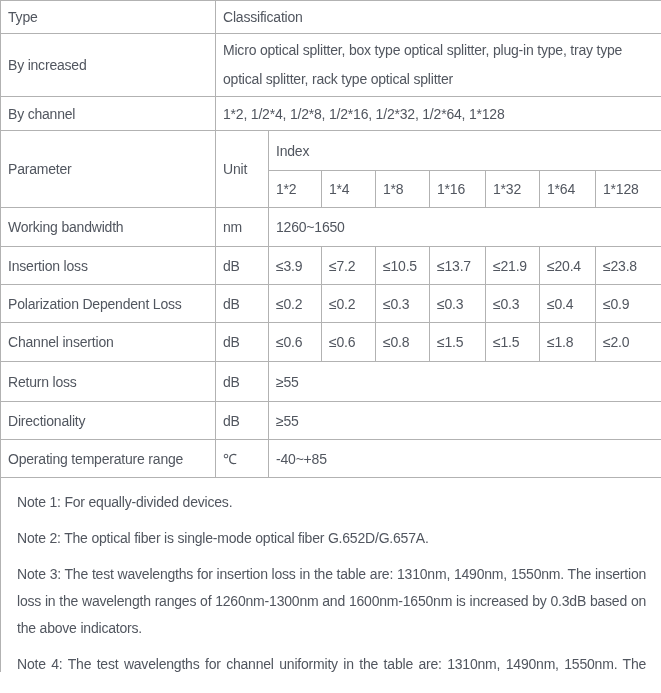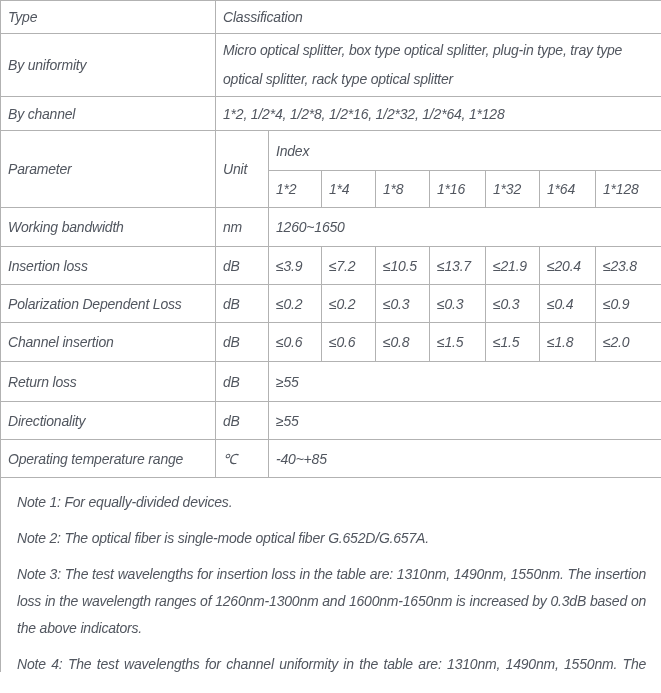--- a/index.html
+++ b/index.html
@@ -10,21 +10,20 @@
   html, body {
     margin: 0;
     padding: 0;
     background: var(--background);
   }
   .page {
     width: 661px;
     height: 672px;
     background: var(--background);
     box-sizing: border-box;
-    font-style: italic;
   }
   table.specs {
     border-collapse: collapse;
     table-layout: fixed;
     width: 661px;
     font-family: "Liberation Sans", sans-serif;
     font-size: 14px;
     letter-spacing: -0.2px;
     color: var(--text);
   }
@@ -67,21 +66,21 @@
       <col style="width:66px">
     </colgroup>
 
     <tbody>
         <tr style="height:33px">
       <td>Type</td>
       <td colspan="8">Classification</td>
     </tr>
 
     <tr style="height:60px">
-      <td>By uniformity</td>
+      <td>By increased</td>
       <td colspan="8" class="wrap-cell">Micro optical splitter, box type optical splitter, plug-in type, tray type optical splitter, rack type optical splitter</td>
     </tr>
 
     <tr style="height:34px">
       <td>By channel</td>
       <td colspan="8">1*2, 1/2*4, 1/2*8, 1/2*16, 1/2*32, 1/2*64, 1*128</td>
     </tr>
 
     <tr style="height:40px">
       <td rowspan="2">Parameter</td>

